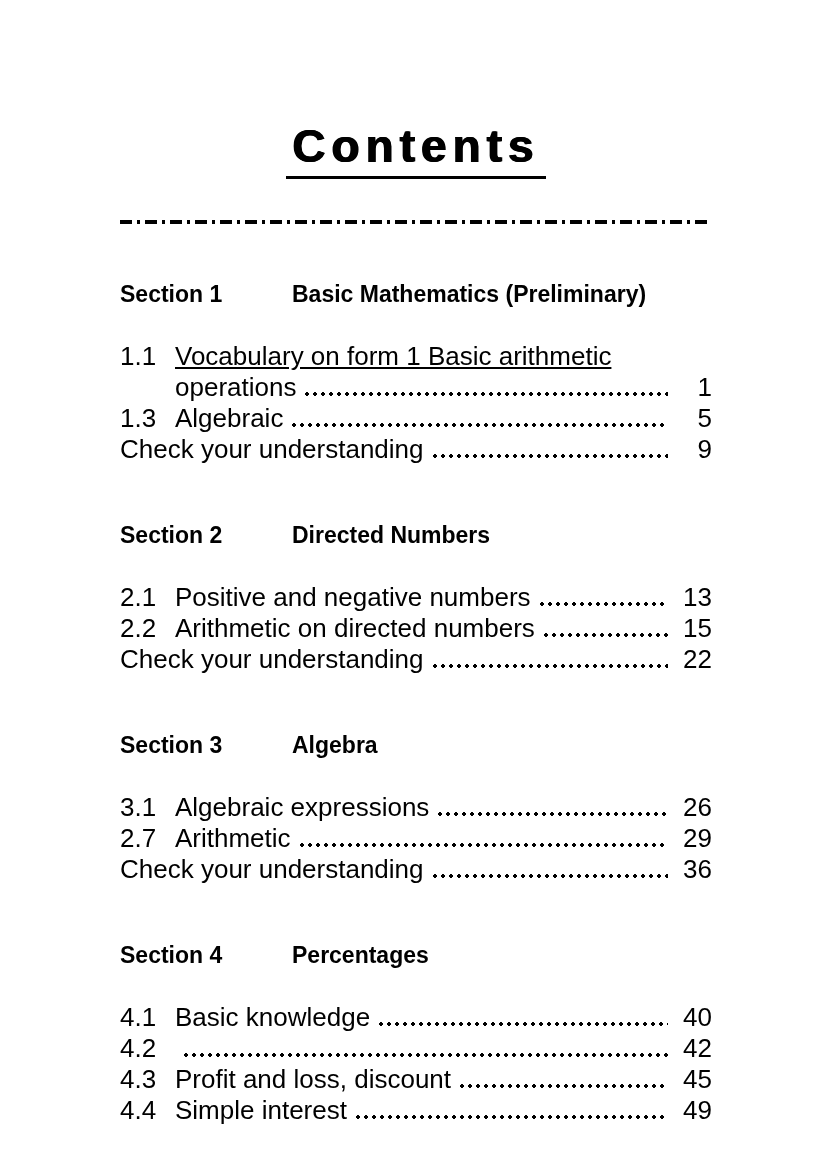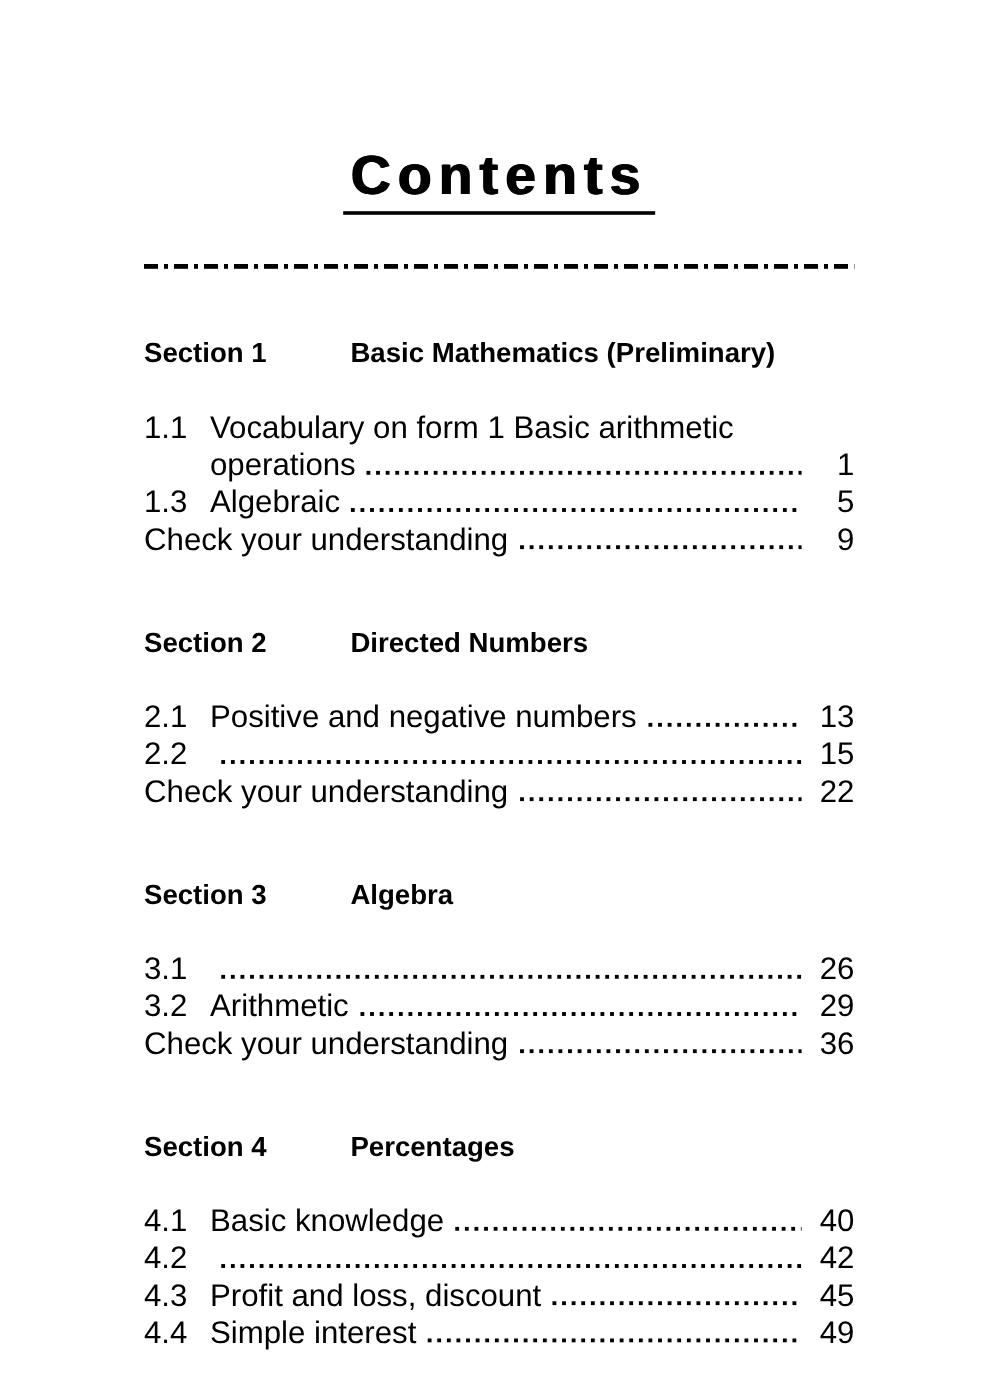--- a/index.html
+++ b/index.html
@@ -83,21 +83,21 @@
     background-size: 8px 8px;
     background-repeat: repeat-x;
     background-position: 0 calc(100% - 5px);
   }
   .pagenum {
     flex: none;
     width: 40px;
     text-align: right;
     white-space: nowrap;
   }
-  .no-leader .text { flex: 1; }
+  .no-leader .text { flex: 1; text-decoration: underline; }
 </style>
 </head>
 <body>
 
 <div class="page">
 
   <div class="title-wrap">
     <h1 class="title">Contents</h1>
   </div>
   <div class="rule"></div>
@@ -139,44 +139,46 @@
     </h2>
     <div class="entries">
       <div class="entry">
         <span class="num">2.1</span>
         <span class="text">Positive and negative numbers</span>
         <span class="leader"></span>
         <span class="pagenum">13</span>
       </div>
       <div class="entry">
         <span class="num">2.2</span>
+        <span class="text">Arithmetic on directed numbers</span>
         <span class="leader"></span>
         <span class="pagenum">15</span>
       </div>
       <div class="entry">
         <span class="text">Check your understanding</span>
         <span class="leader"></span>
         <span class="pagenum">22</span>
       </div>
     </div>
   </div>
 
   <div class="section">
     <h2 class="section-heading">
       <span class="sec-num">Section 3</span>
       <span class="sec-title">Algebra</span>
     </h2>
     <div class="entries">
       <div class="entry">
         <span class="num">3.1</span>
+        <span class="text">Algebraic expressions</span>
         <span class="leader"></span>
         <span class="pagenum">26</span>
       </div>
       <div class="entry">
-        <span class="num">3.2</span>
+        <span class="num">2.7</span>
         <span class="text">Arithmetic</span>
         <span class="leader"></span>
         <span class="pagenum">29</span>
       </div>
       <div class="entry">
         <span class="text">Check your understanding</span>
         <span class="leader"></span>
         <span class="pagenum">36</span>
       </div>
     </div>

